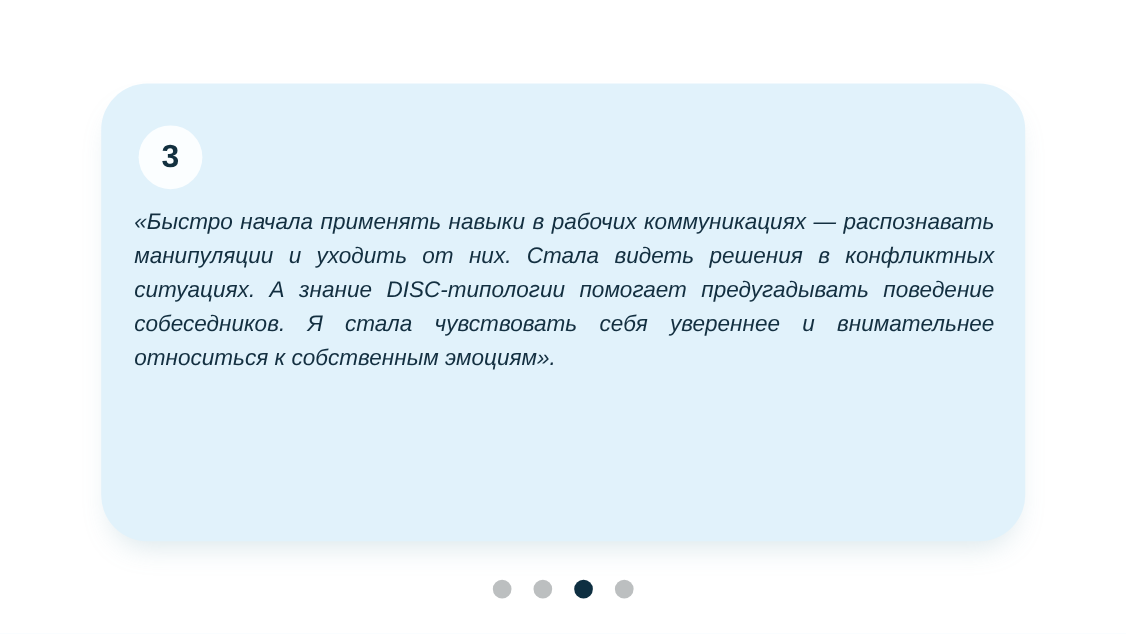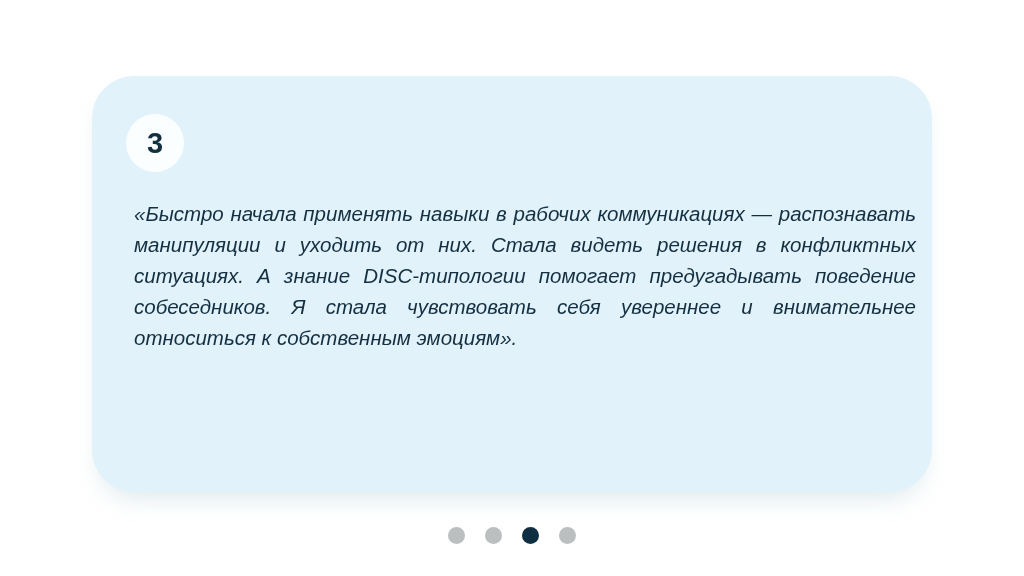--- a/index.html
+++ b/index.html
@@ -54,21 +54,21 @@
     color: #12303f;
     line-height: 1;
     letter-spacing: 0;
   }
 
   .quote-text {
     position: absolute;
     left: 30px;
     top: 110px;
     width: 782px;
-    margin: 12px;
+    margin: 0;
     font-family: "Liberation Sans", "DejaVu Sans", sans-serif;
     font-style: italic;
     font-size: 20.5px;
     line-height: 31px;
     color: #132f40;
     text-align: justify;
     text-justify: inter-word;
     hyphens: none;
   }
 

